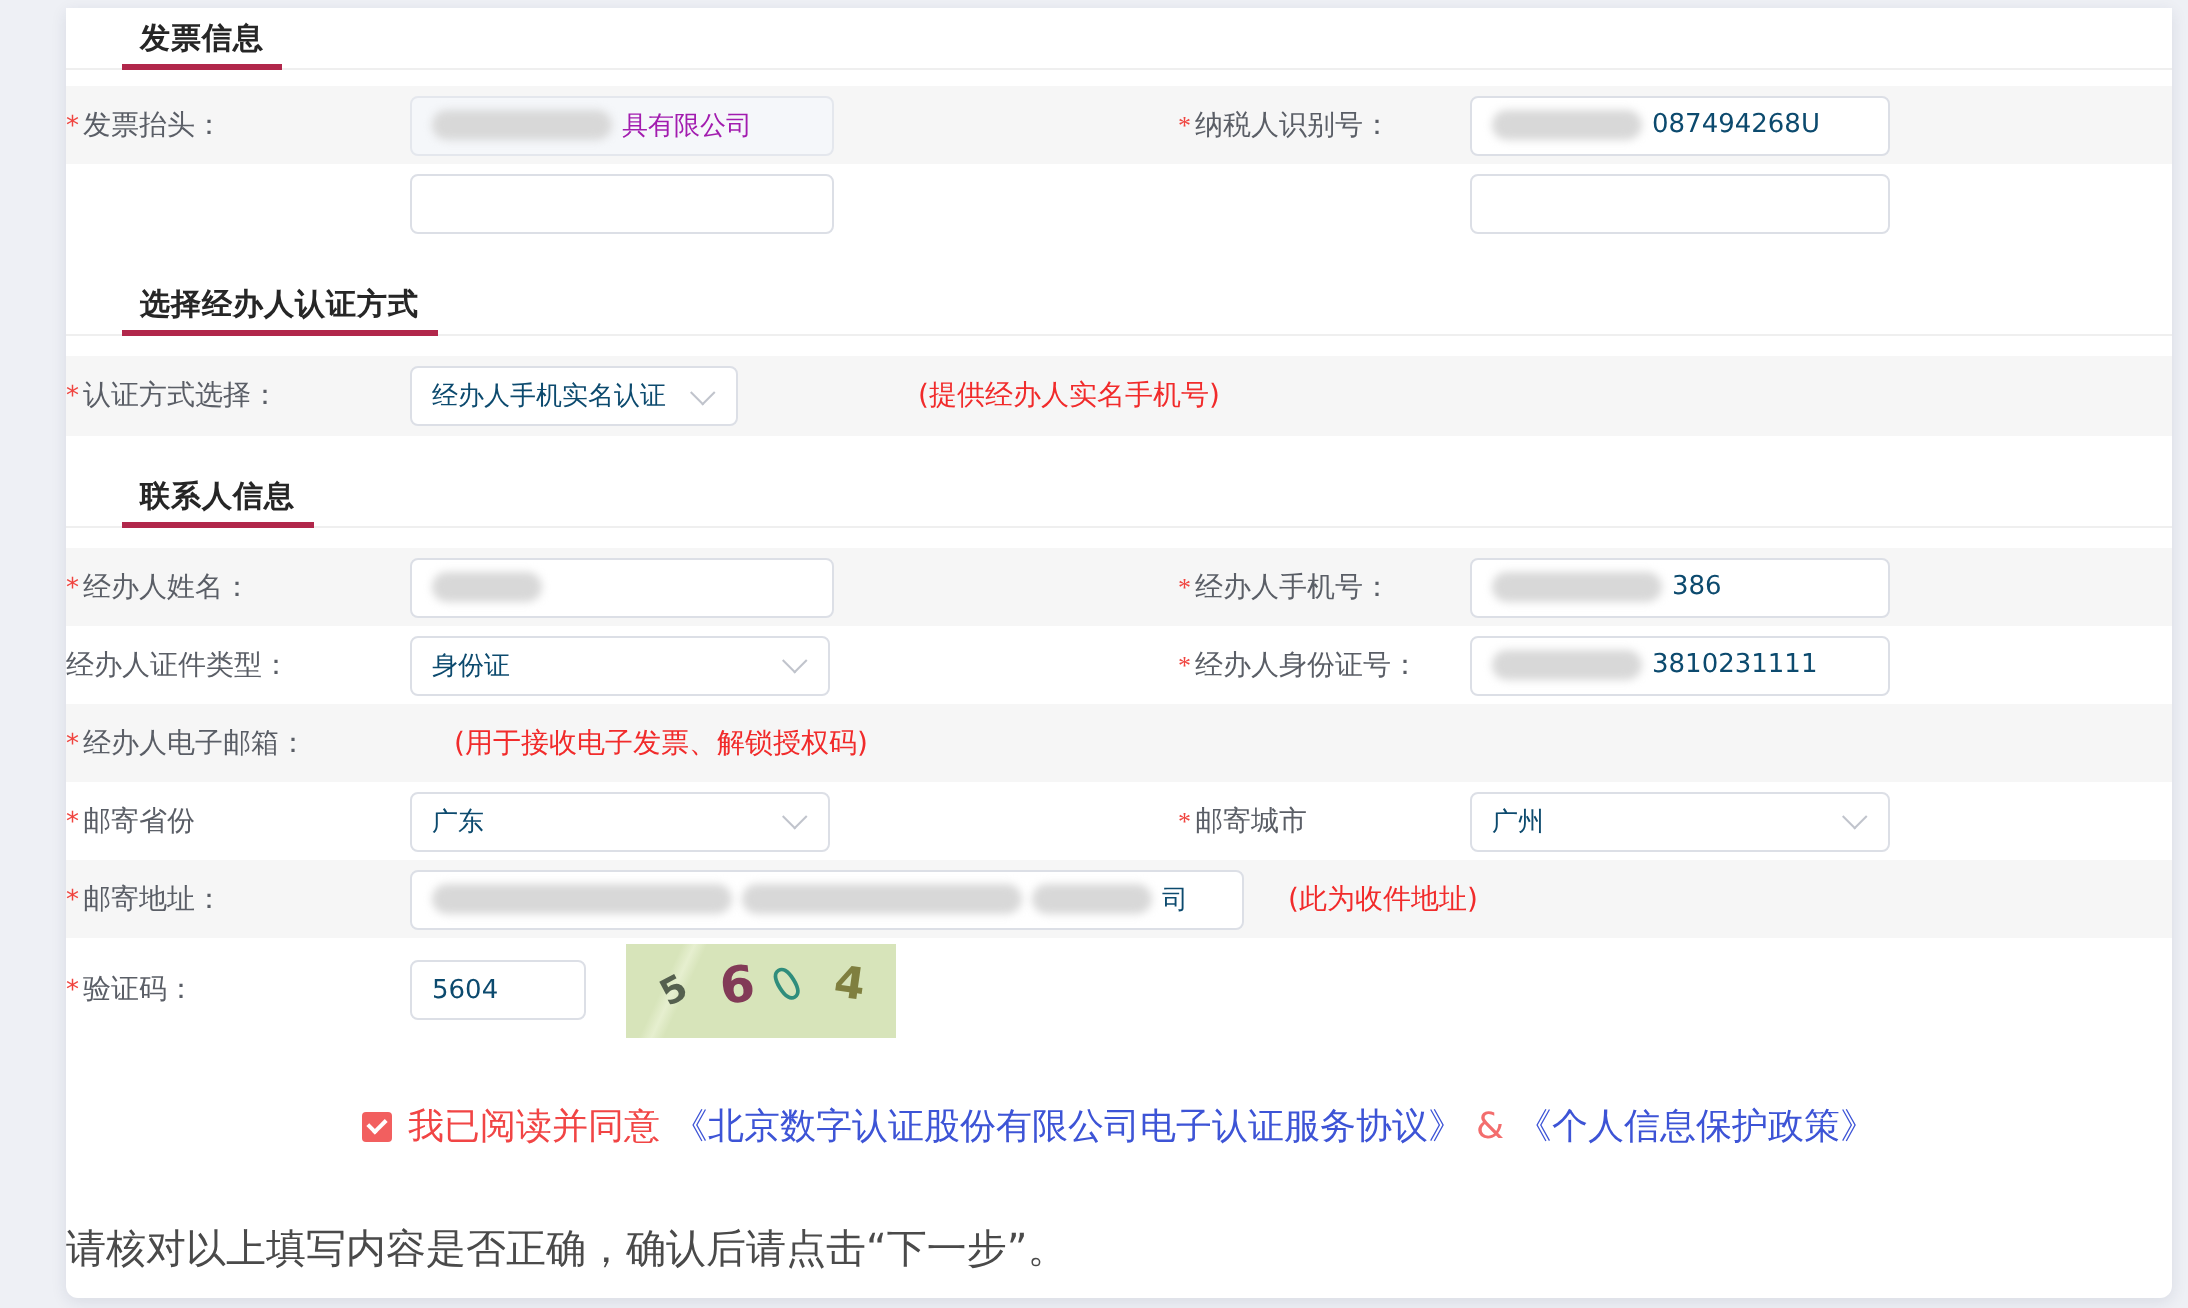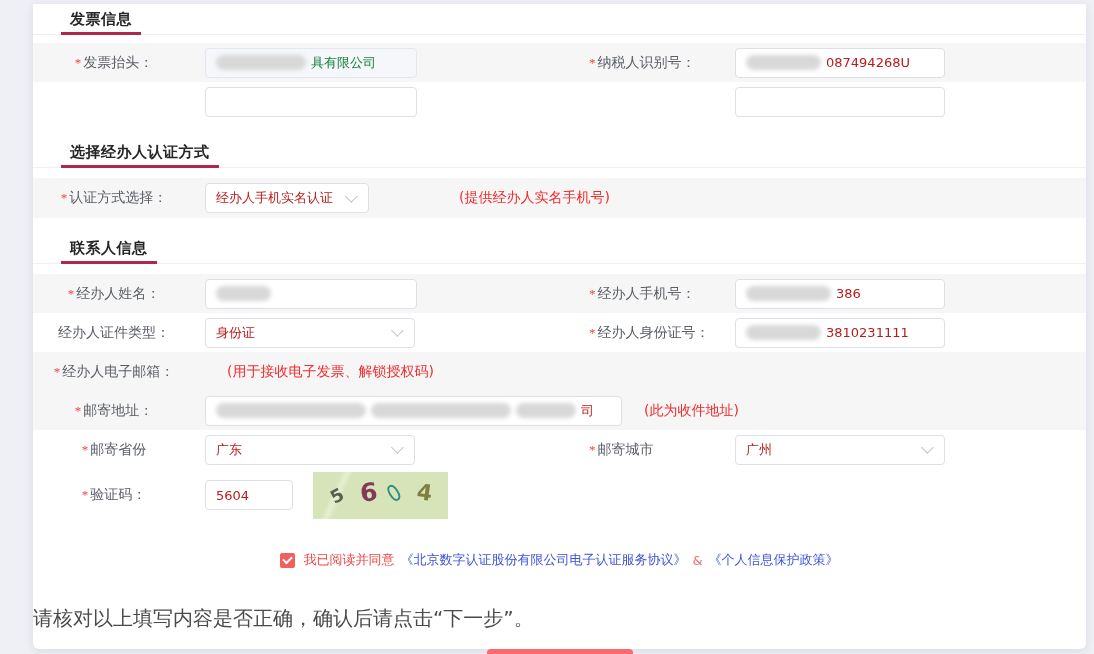--- a/index.html
+++ b/index.html
@@ -20,53 +20,53 @@
   .sec-title{
     display:inline-block;padding:5px 9px 3px;margin-bottom:-1px;
     font-size:15px;font-weight:bold;color:#262626;
     border-bottom:3px solid #b1274b;letter-spacing:.5px;
   }
   
   .row{display:flex;align-items:center;min-height:39px;}
   .row.gray{background:#f6f6f6;}
   .f-left{width:556px;display:flex;align-items:center;}
   .f-right{flex:1;display:flex;align-items:center;}
-  .lab{width:172px;text-align:center;font-size:14px;color:#5a5e66;
-       padding-right:10px;box-sizing:border-box;white-space:nowrap;font-family:Liberation Serif, serif;}
+  .lab{width:172px;text-align:left;font-size:14px;color:#5a5e66;
+       padding-right:10px;box-sizing:border-box;white-space:nowrap;}
   .lab-r{width:146px;text-align:left;font-size:14px;color:#5a5e66;
        padding-right:10px;box-sizing:border-box;white-space:nowrap;font-family:Liberation Serif, serif;}
   .req{color:#f0443f;margin-right:2px;font-size:13px;}
   .input{
     height:30px;box-sizing:border-box;background:#fff;
     border:1px solid #dcdfe6;border-radius:4px;
     display:flex;align-items:center;padding:0 10px;
-    font-size:13px;color:#b91c1c;position:relative;
+    font-size:13px;color:#0c4a6e;position:relative;
   }
   .w212{width:212px}.w210{width:210px}.w196{width:164px}
   .w417{width:417px}.w88{width:88px}
-  .input.disabled{background:#f5f7fa;border-color:#e4e7ed;color:#15803d;}
+  .input.disabled{background:#f5f7fa;border-color:#e4e7ed;color:#a21caf;}
   .chev{margin-left:auto;width:8px;height:8px;border-left:1.5px solid #c0c4cc;
         border-bottom:1.5px solid #c0c4cc;transform:rotate(-45deg) translateY(-3px);}
   .blur{display:inline-block;height:15px;border-radius:8px;background:#d8d8d8;
         filter:blur(2px);margin-right:5px;flex:none;}
   .bw55{width:55px}.bw60{width:60px}.bw75{width:75px}.bw85{width:85px}
   .bw90{width:90px}.bw150{width:150px}.bw140{width:140px}
   .hint{color:#f12b2b;font-size:14px;margin-left:22px;white-space:nowrap;}
   
   .captcha{width:135px;height:47px;margin-left:20px;position:relative;flex:none;
     background:linear-gradient(115deg,#d7e4ba 0%,#d7e4ba 18%,#e6efcf 22%,#d7e4ba 26%,#d7e4ba 100%);
   }
   .cd{position:absolute;font-weight:bold;line-height:1;}
   .cd0{left:18px;top:15px;font-size:18px;color:#55604f;transform:rotate(-28deg);}
   .cd1{left:47px;top:8px;font-size:25px;color:#823a57;transform:rotate(-6deg);}
   .cd2{left:74px;top:10px;font-size:23px;color:#2f8d7c;transform:rotate(-32deg) scaleX(.85);font-weight:normal;}
   .cd3{left:104px;top:10px;font-size:22px;color:#7f7f3f;transform:rotate(8deg);}
   
   .agree{display:flex;align-items:center;justify-content:center;margin-top:30px;
-         font-size:13px;}
+         font-size:18px;}
   .cbx{width:15px;height:15px;background:#f25f5f;border-radius:2px;margin-right:8px;
        position:relative;flex:none;cursor:pointer;}
   .cbx .tick{position:absolute;left:3px;top:3px;width:7px;height:4px;
        border-left:2px solid #fff;border-bottom:2px solid #fff;transform:rotate(-45deg);}
   .agree-text{color:#f14545;margin-right:6px;}
   .lnk{color:#3d54d6;text-decoration:none;cursor:pointer;}
   .amp{color:#f36d6d;margin:0 6px;}
   
   .confirm{margin-top:36px;font-size:20px;color:#4a4a4a;}
   .next-btn{
@@ -167,52 +167,52 @@
         <span class="val">3810231111</span>
       </div>
     </div>
   </div>
 
   <div class="row gray">
     <div class="f-left" style="width:auto">
       <span class="lab"><span class="req">*</span><span>经办人电子邮箱：</span></span>
     </div>
     <span class="hint">(用于接收电子发票、解锁授权码)</span>
+  </div>
+
+  <div class="row">
+    <div class="f-left">
+      <span class="lab"><span class="req">*</span><span>邮寄省份</span></span>
+      <div class="input w210">
+        <span class="val">广东</span>
+        <span class="chev"></span>
+      </div>
+    </div>
+    <div class="f-right">
+      <span class="lab-r"><span class="req">*</span><span>邮寄城市</span></span>
+      <div class="input w210">
+        <span class="val">广州</span>
+        <span class="chev"></span>
+      </div>
+    </div>
   </div>
 
   <div class="row gray">
     <div class="f-left" style="width:auto">
       <span class="lab"><span class="req">*</span><span>邮寄地址：</span></span>
       <div class="input w417">
         <span class="blur bw150"></span>
         <span class="blur bw140"></span>
         <span class="blur bw60"></span>
         <span class="val">司</span>
       </div>
     </div>
     <span class="hint">(此为收件地址)</span>
   </div>
 
-  <div class="row">
-    <div class="f-left">
-      <span class="lab"><span class="req">*</span><span>邮寄省份</span></span>
-      <div class="input w210">
-        <span class="val">广东</span>
-        <span class="chev"></span>
-      </div>
-    </div>
-    <div class="f-right">
-      <span class="lab-r"><span class="req">*</span><span>邮寄城市</span></span>
-      <div class="input w210">
-        <span class="val">广州</span>
-        <span class="chev"></span>
-      </div>
-    </div>
-  </div>
-
   <div class="row" style="min-height:52px">
     <div class="f-left" style="width:auto">
       <span class="lab"><span class="req">*</span><span>验证码：</span></span>
       <div class="input w88">
         <span class="val">5604</span>
       </div>
       <div class="captcha">
         <span class="cd cd0">5</span>
         <span class="cd cd1">6</span>
         <span class="cd cd2">0</span>

